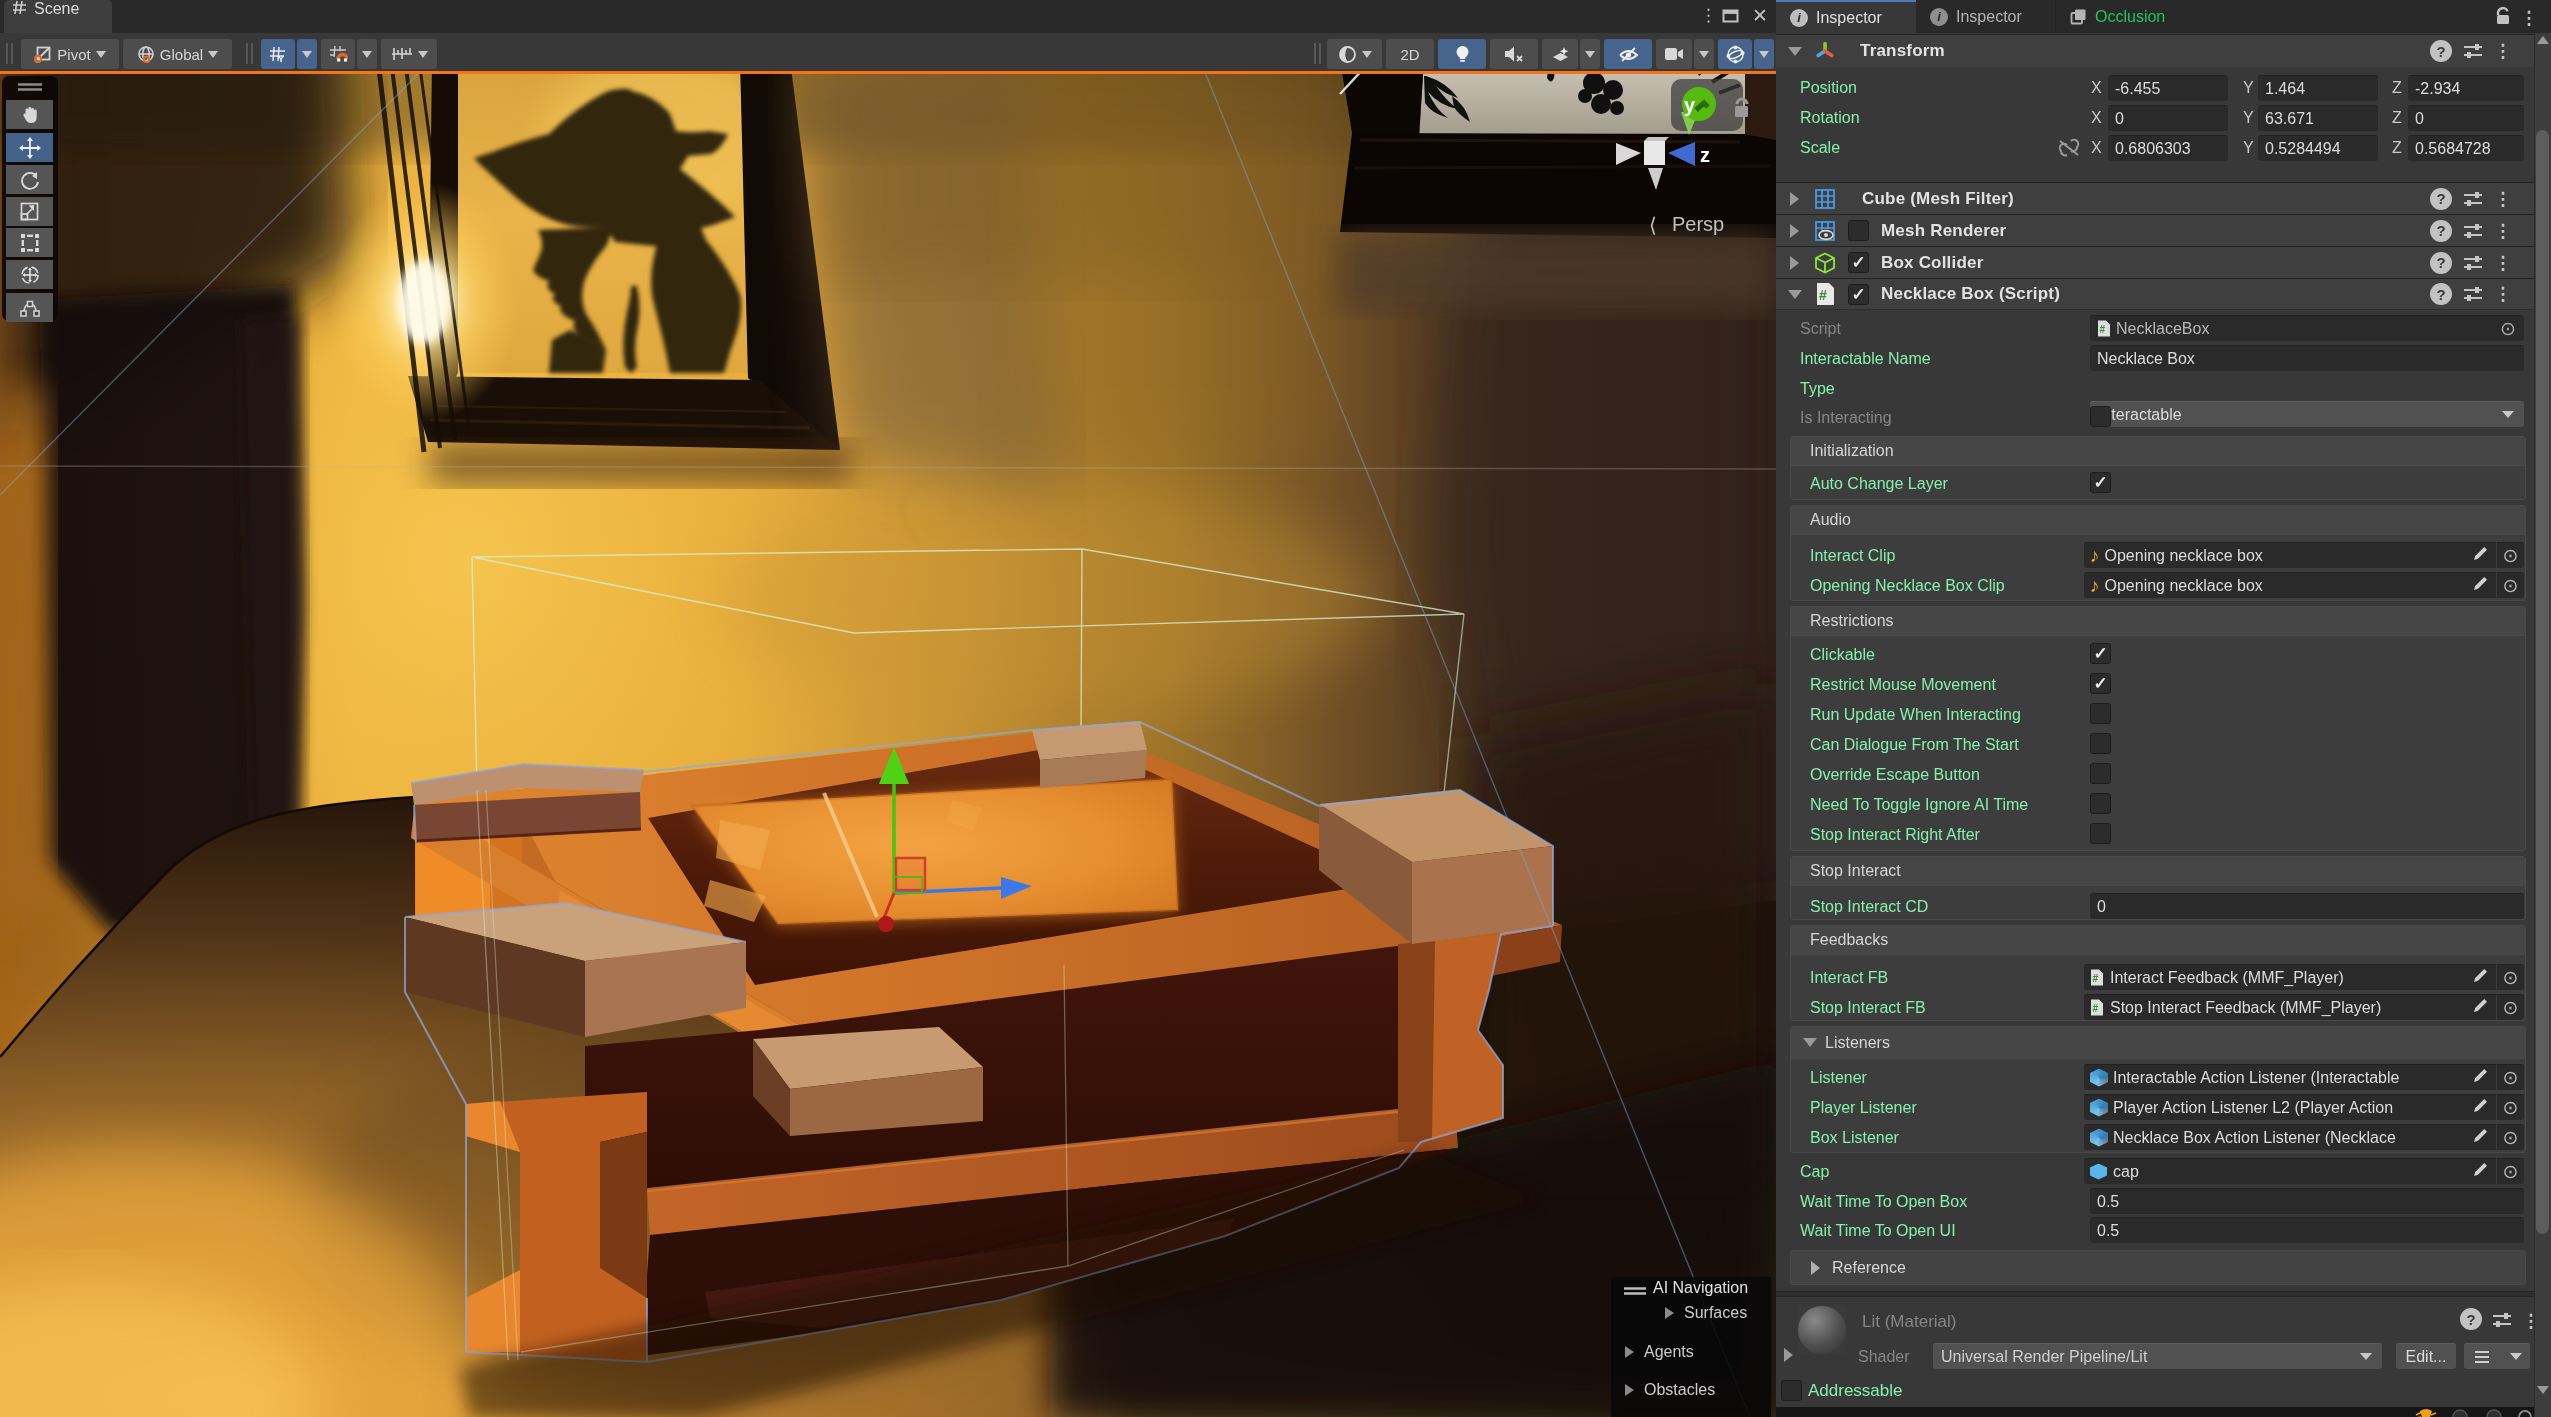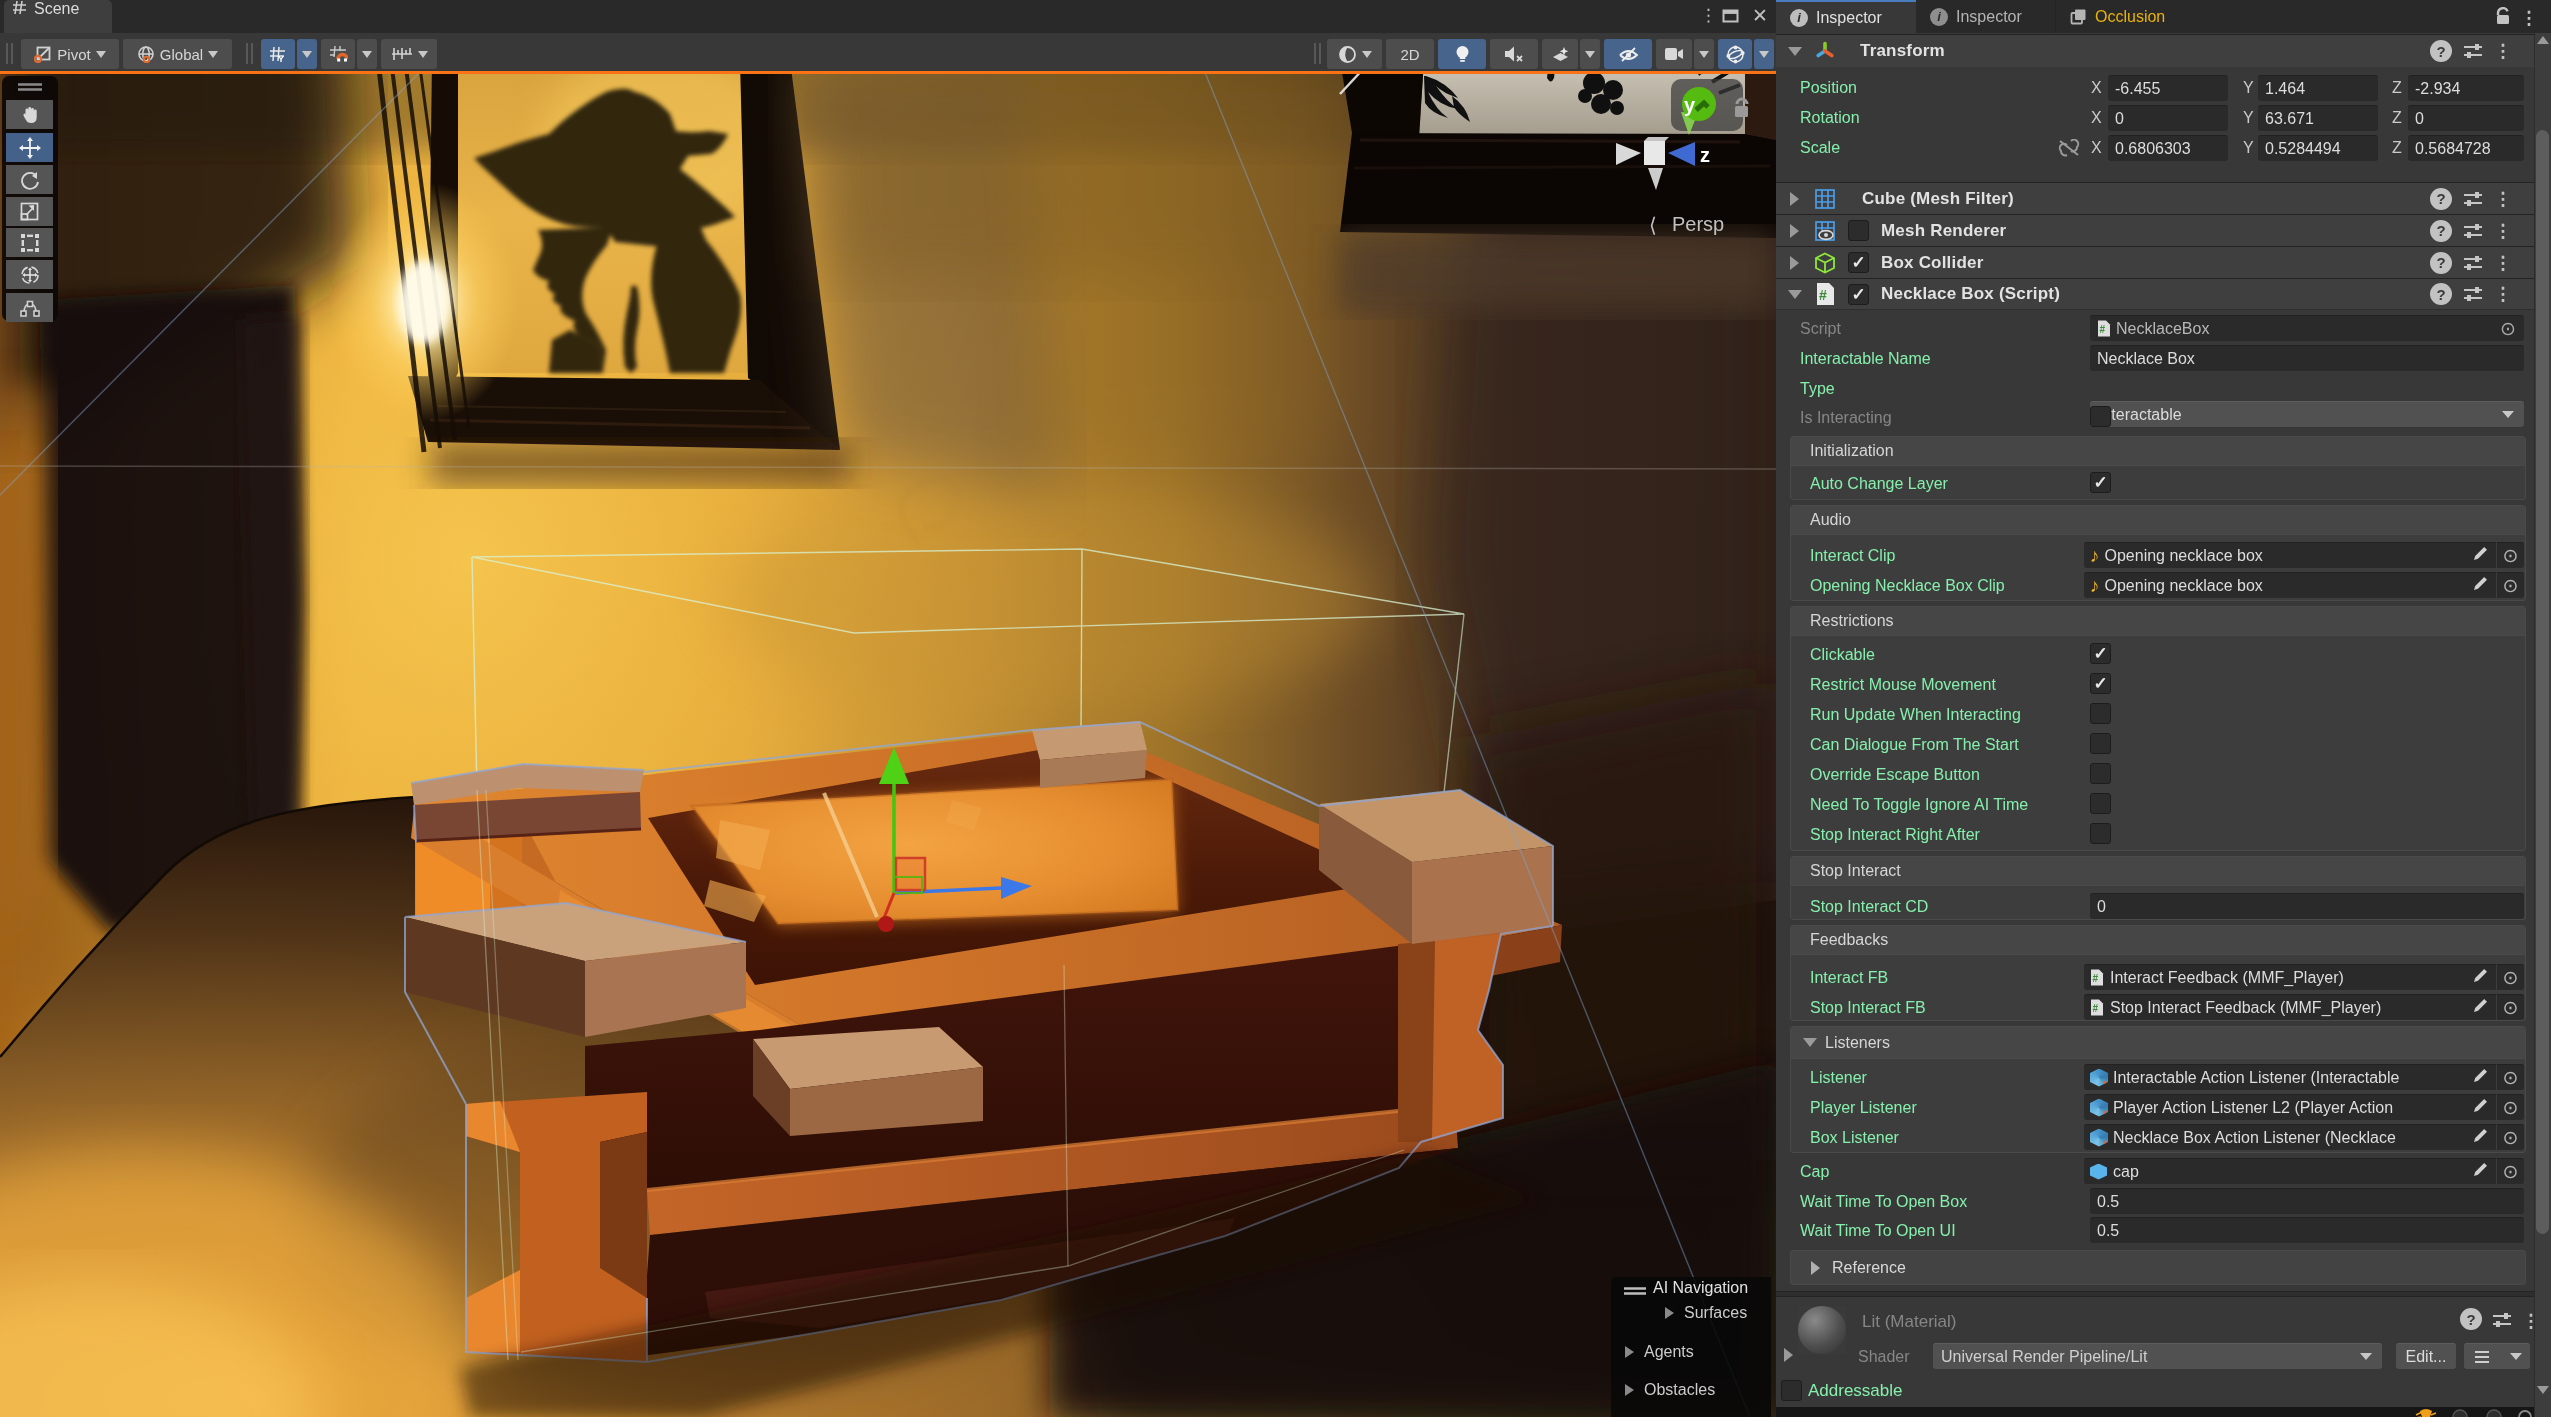--- a/index.html
+++ b/index.html
@@ -600,21 +600,21 @@
     <div class="navrow" style="top:66px;"><span class="tri"></span>Agents</div>
     <div class="navrow" style="top:104px;"><span class="tri"></span>Obstacles</div>
   </div>
 </div>
 <div id="insp">
   <div id="itabs">
     <div class="itab" style="left:0;width:140px;background:#383838;border-top:2px solid #4a7cc0;color:#e0e0e0;padding-left:14px;">
       <span class="info">i</span>Inspector</div>
     <div class="itab" style="left:140px;width:140px;color:#b4b4b4;padding-left:14px;border-right:1px solid #232323;">
       <span class="info dim">i</span>Inspector</div>
-    <div class="itab" style="left:280px;width:146px;color:#eab308;padding-left:14px;">
+    <div class="itab" style="left:280px;width:146px;color:#22c55e;padding-left:14px;">
       <svg width="17" height="17" viewBox="0 0 17 17">
           <rect x="5" y="1.5" width="10.5" height="10.5" rx="1" fill="#b4b4b4"></rect>
           <rect x="1.5" y="5" width="10.5" height="10.5" rx="1" fill="none" stroke="#b4b4b4" stroke-width="1.8"></rect>
         </svg>
       Occlusion</div>
     <svg style="position:absolute;left:718px;top:7px;" width="18" height="19" viewBox="0 0 18 19">
       <path d="M4,8 V6 a5,5 0 0,1 9.6,-1.8" stroke="#c2c2c2" stroke-width="2.4" fill="none"></path>
       <rect x="3" y="8" width="12" height="9" rx="1.5" fill="#c2c2c2"></rect>
       </svg>
     <div class="kebab3" style="left:744px;top:7px;">⋮</div>

